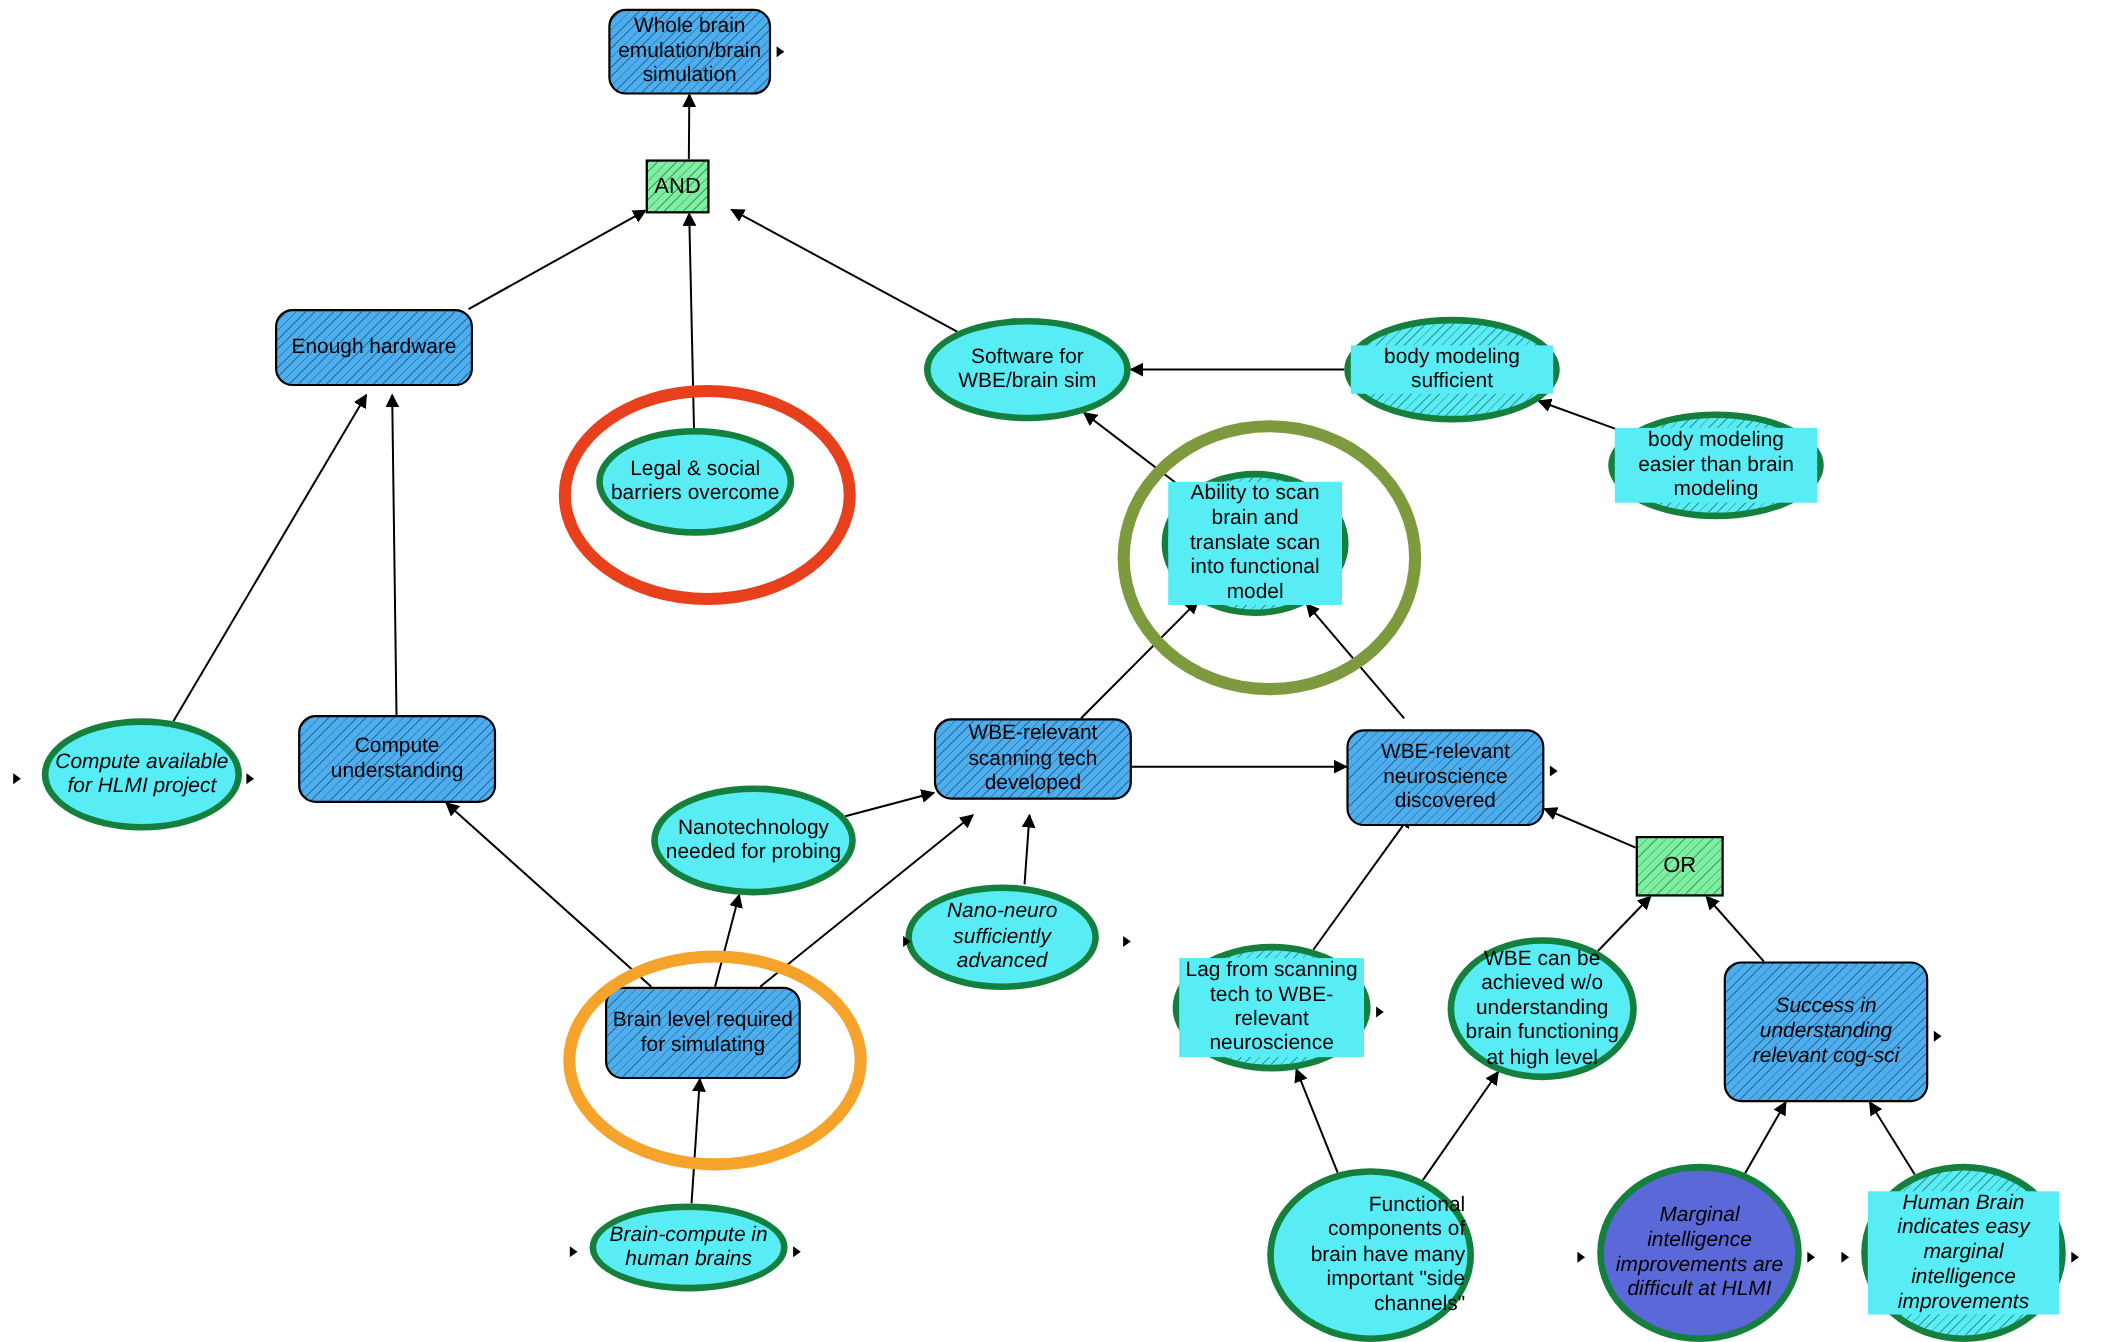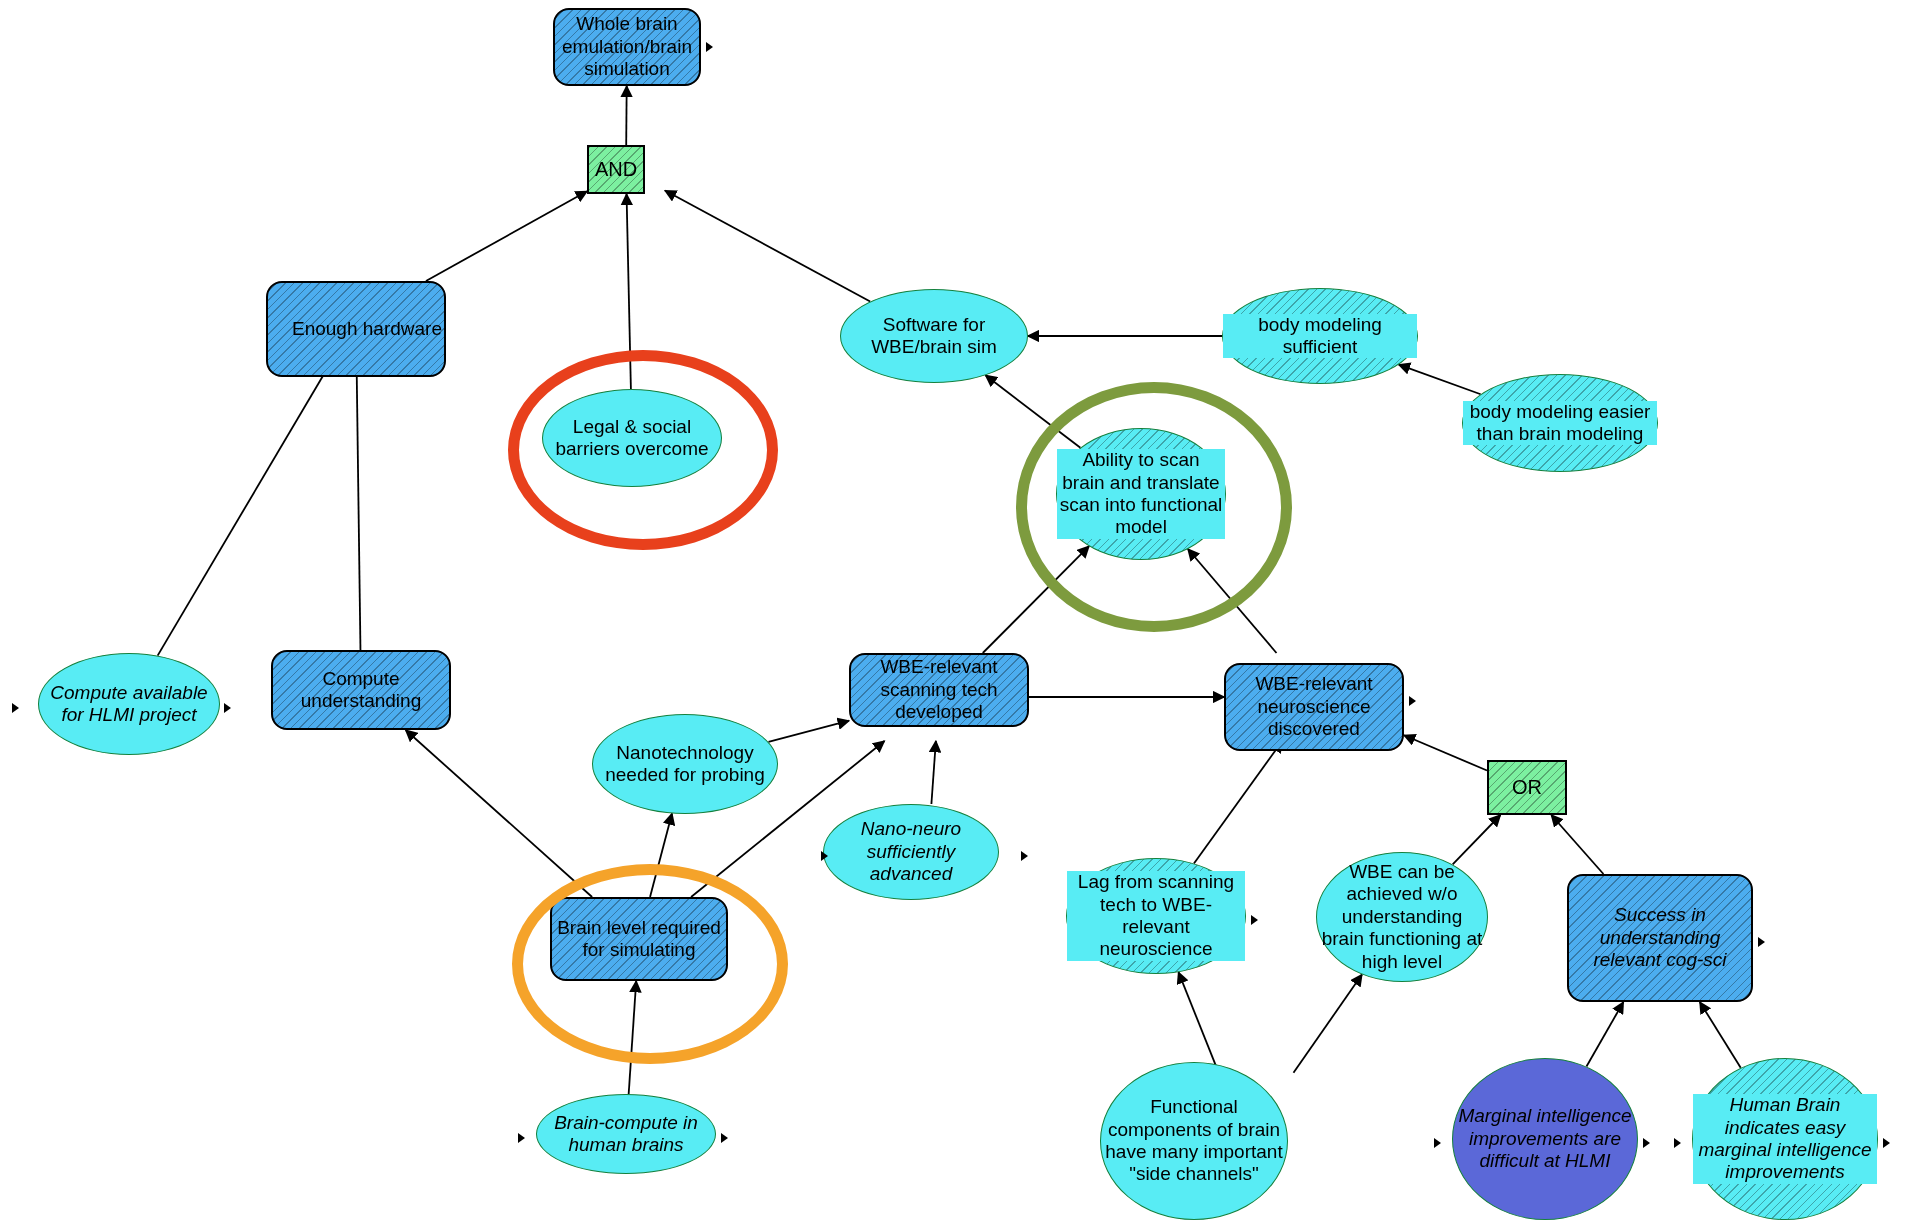--- a/index.html
+++ b/index.html
@@ -14,21 +14,21 @@
 
   
   .rrect{
     border:2px solid #000;border-radius:16px;
     background-color:#4cadef;
     background-image:repeating-linear-gradient(135deg,
        rgba(0,0,0,.30) 0 1px, rgba(0,0,0,0) 1px 6px);
   }
   
   .ell{
-    border:1px solid #15803d;border-radius:50%;
+    border:6px solid #15803d;border-radius:50%;
     background-color:#58ecf4;
   }
   .ell.hatch{
     background-image:repeating-linear-gradient(135deg,
        rgba(0,0,0,.30) 0 1px, rgba(0,0,0,0) 1px 6px);
   }
   .ell.purple{background-color:#5b68d8;background-image:none;}
   
   .ell.hatch .lbl{background:#58ecf4;}
   .rrect .lbl{background:transparent;}
@@ -95,21 +95,21 @@
       </g>
   </svg>
 
   <div id="node-layer">
       <div class="node rrect" style="left: 553px; top: 8px; width: 148px; height: 78px;">
         <span class="lbl">Whole brain emulation/brain simulation</span>
       </div>
       <div class="node gate" style="left: 587px; top: 145px; width: 58px; height: 49px;">
         <span class="lbl">AND</span>
       </div>
-      <div class="node rrect" style="left: 266px; top: 281px; width: 180px; height: 96px; justify-content: flex-end;">
+      <div class="node rrect" style="left: 250px; top: 281px; width: 180px; height: 70px;">
         <span class="lbl">Enough hardware</span>
       </div>
       <div class="node ell" style="left: 542px; top: 389px; width: 180px; height: 98px;">
         <span class="lbl">Legal &amp; social barriers overcome</span>
       </div>
       <div class="node ell" style="left: 840px; top: 289px; width: 188px; height: 94px;">
         <span class="lbl">Software for WBE/brain sim</span>
       </div>
       <div class="node ell hatch" style="left: 1222px; top: 288px; width: 196px; height: 96px;">
         <span class="lbl">body modeling sufficient</span>
@@ -149,21 +149,21 @@
       </div>
       <div class="node gate" style="left: 1487px; top: 760px; width: 80px; height: 55px;">
         <span class="lbl">OR</span>
       </div>
       <div class="node rrect ital" style="left: 1567px; top: 874px; width: 186px; height: 128px; justify-content: center;">
         <span class="lbl">Success in understanding relevant cog-sci</span>
       </div>
       <div class="node ell ital" style="left: 536px; top: 1094px; width: 180px; height: 80px;">
         <span class="lbl">Brain-compute in human brains</span>
       </div>
-      <div class="node ell" style="left: 1100px; top: 1062px; width: 188px; height: 158px;">
+      <div class="node ell" style="left: 1152px; top: 1062px; width: 188px; height: 158px; text-align: right;">
         <span class="lbl">Functional components of brain have many important "side channels"</span>
       </div>
       <div class="node ell purple ital" style="left: 1452px; top: 1058px; width: 186px; height: 162px;">
         <span class="lbl">Marginal intelligence improvements are difficult at HLMI</span>
       </div>
       <div class="node ell hatch ital" style="left: 1692px; top: 1058px; width: 186px; height: 162px;">
         <span class="lbl">Human Brain indicates easy marginal intelligence improvements</span>
       </div>
     </div>
   <div id="ring-layer">

